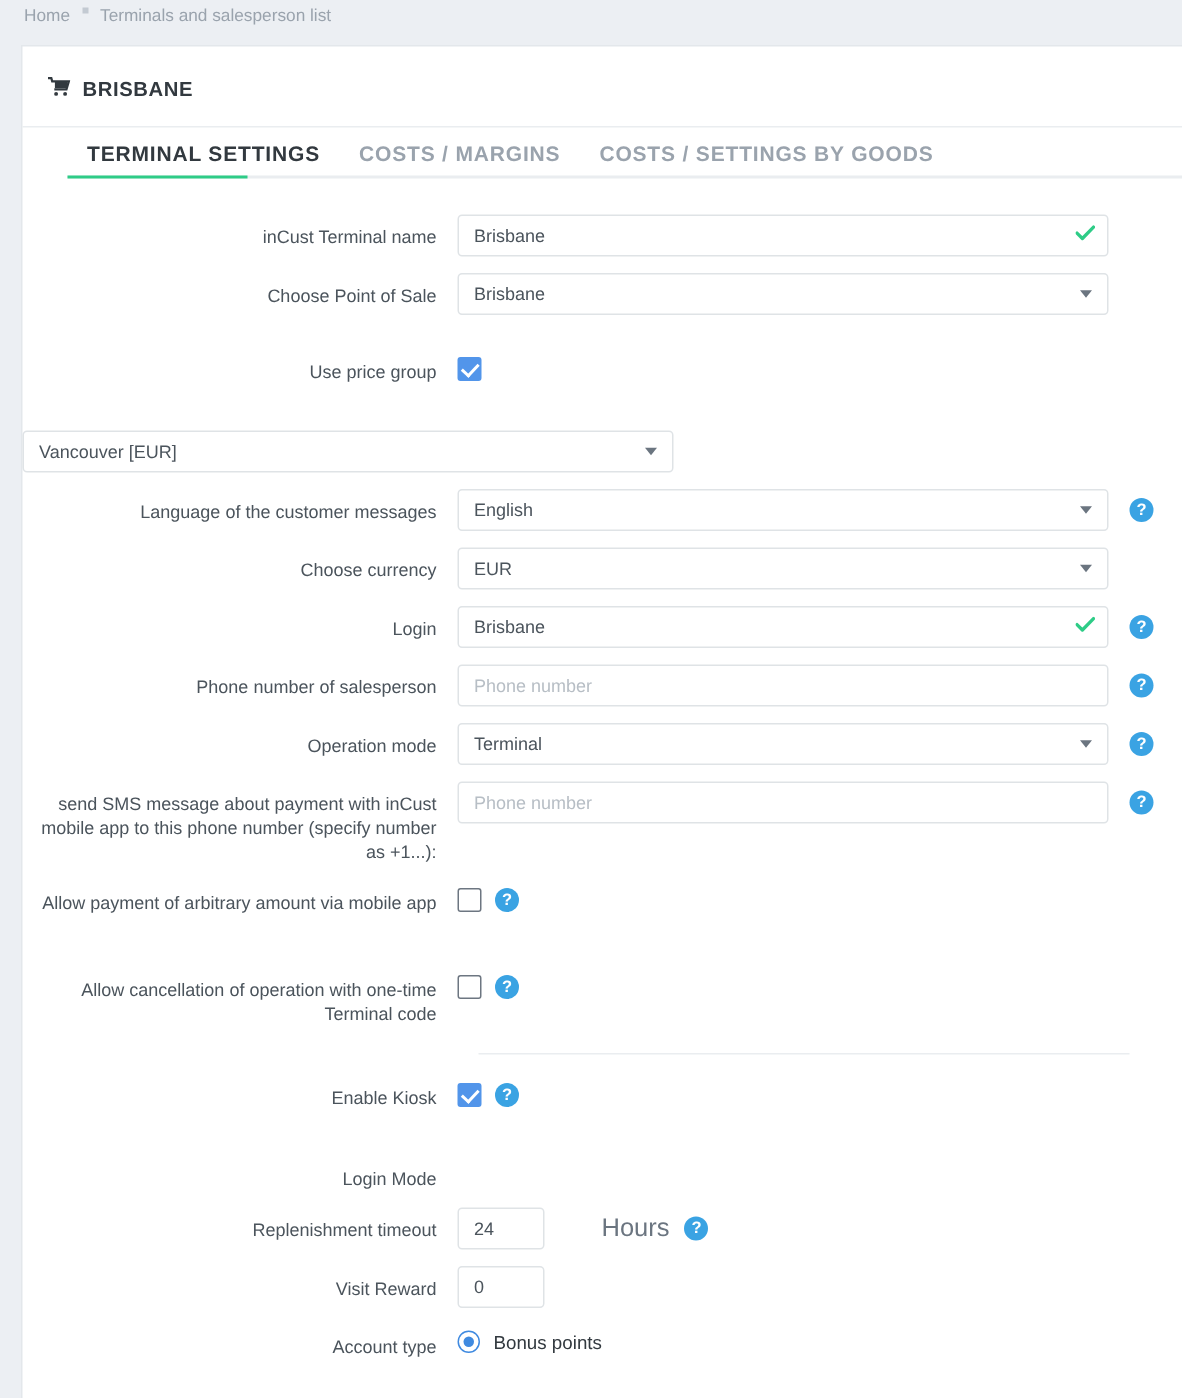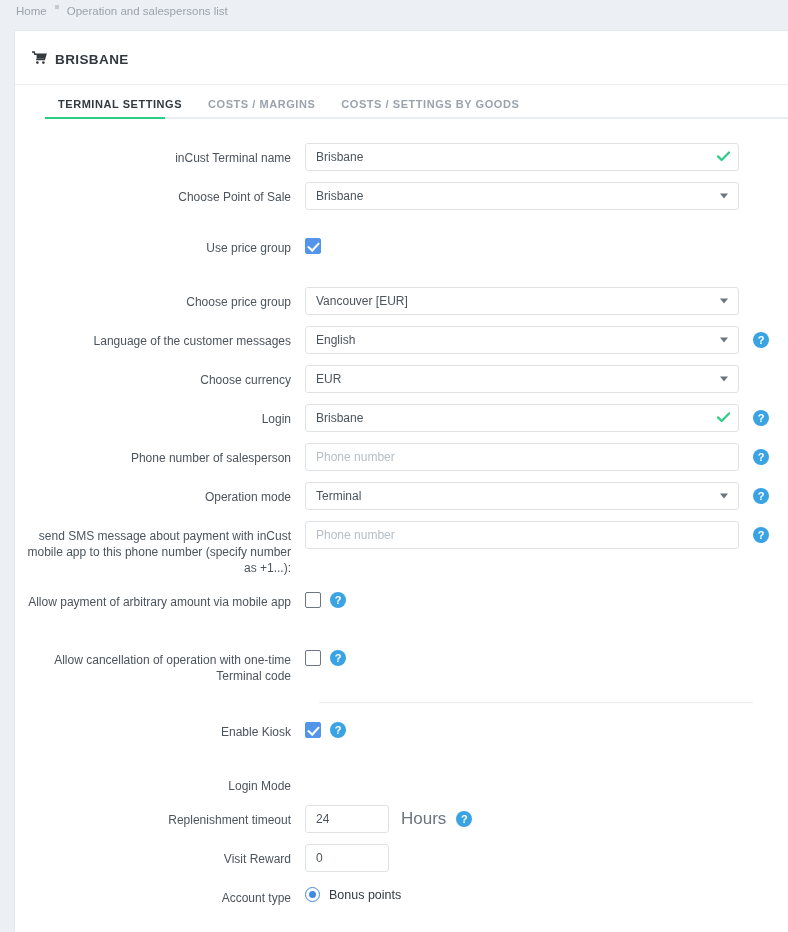--- a/index.html
+++ b/index.html
@@ -57,21 +57,21 @@
 
   
   .tabs {
     display: flex;
     align-items: flex-end;
     padding-left: 30px;
     height: 34px;
     position: relative;
   }
   .tab {
-    font-size: 11px;
+    font-size: 14px;
     font-weight: bold;
     letter-spacing: .55px;
     color: #9aa3ad;
     padding: 0 13px 9px 13px;
     cursor: pointer;
     white-space: nowrap;
   }
   .tab.active { color: #32393f; }
   .tabs-rule {
     position: absolute;
@@ -116,21 +116,21 @@
     border: 1px solid #dfe3e6;
     border-radius: 3px;
     font-size: 12px;
     color: #4b545c;
     padding: 0 30px 0 10px;
     font-family: "Liberation Sans", sans-serif;
     background: #fff;
     outline: none;
   }
   .inp::placeholder { color: #b7bec5; }
-  .inp.small { width: 84px; padding-right: 10px; }
+  .inp.small { width: 58px; padding-right: 10px; }
   .inputwrap.small { width: 78px; }
 
   .tick {
     position: absolute;
     right: 9px; top: 50%;
     transform: translateY(-50%);
     pointer-events: none;
   }
   .caret {
     position: absolute;
@@ -222,21 +222,21 @@
   }
   .spacer-12 { height: 12px; }
   .spacer-20 { height: 20px; }
 </style>
 </head>
 <body>
 
 <div class="breadcrumb-bar">
   <a href="#">Home</a>
   <span class="bc-sep"></span>
-  <span>Operation and salespersons list</span>
+  <span>Terminals and salesperson list</span>
 </div>
 
 <div class="card">
 
   <div class="card-title">
     <span class="cart-ico">
       <svg width="15" height="14" viewBox="0 0 15 14">
         <path d="M0 1h2.2l.6 2.2h11.1l-1.6 5.4H4.2" fill="none" stroke="#32393f" stroke-width="1.5"></path>
         <rect x="4.6" y="3.6" width="8.3" height="4.1" fill="#32393f"></rect>
         <circle cx="5.4" cy="11.6" r="1.3" fill="#32393f"></circle>
@@ -288,21 +288,20 @@
     <div class="row">
       <div class="lbl">Use price group</div>
       <div class="ctl" style="padding-top:5px;">
         <span class="cb on"></span>
       </div>
     </div>
 
     <div class="spacer-20"></div>
 
     <div class="row">
-      <div class="lbl">Choose price group</div>
       <div class="ctl">
         <div class="inputwrap">
           <input class="inp" type="text" readonly="" value="Vancouver [EUR]" style="">
           <span class="caret"></span>
         </div>
       </div>
     </div>
 
     <div class="row">
       <div class="lbl">Language of the customer messages</div>

